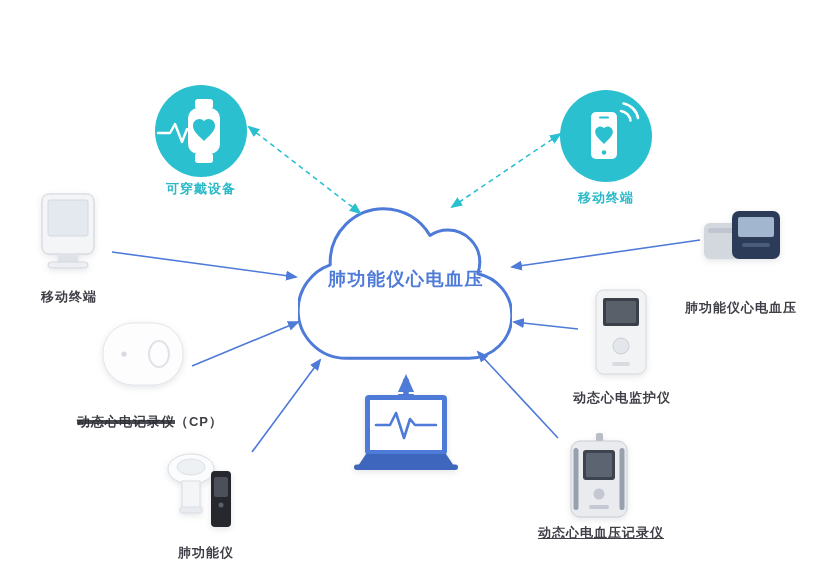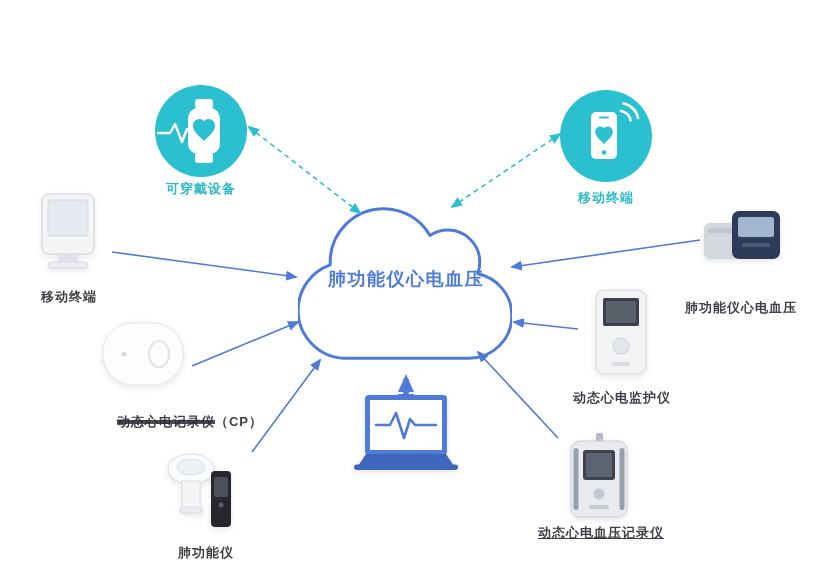--- a/index.html
+++ b/index.html
@@ -116,21 +116,21 @@
   </div>
   <div class="label" style="left:69px;top:288px;">移动终端</div>
 
   <div class="node" style="left:98px;top:315px;">
     <svg width="90" height="78" viewBox="0 0 90 78">
       <rect x="5" y="8" width="80" height="62" rx="30" fill="#fdfdfe" stroke="#e3e6eb"></rect>
       <ellipse cx="61" cy="39" rx="10" ry="13" fill="none" stroke="#e0e3e9" stroke-width="2"></ellipse>
       <circle cx="26" cy="39" r="2.6" fill="#d6dae0"></circle>
     </svg>
   </div>
-  <div class="label" style="left:150px;top:413px;margin-left:40px;">
+  <div class="label" style="left:150px;top:413px;">
     <span class="strike">动态心电记录仪</span><span>（CP）</span>
   </div>
 
   <div class="node" style="left:158px;top:443px;">
     <svg width="95" height="95" viewBox="0 0 95 95">
       <ellipse cx="33" cy="26" rx="23" ry="15" fill="#fbfcfd" stroke="#d9dde3"></ellipse>
       <ellipse cx="33" cy="24" rx="14" ry="8" fill="#eef1f4" stroke="#dde1e7"></ellipse>
       <rect x="24" y="38" width="18" height="28" fill="#f3f5f7" stroke="#d9dde3"></rect>
       <rect x="22" y="64" width="22" height="6" rx="2" fill="#e8ebef" stroke="#d9dde3"></rect>
       <rect x="53" y="28" width="20" height="56" rx="4" fill="#26282e"></rect>

